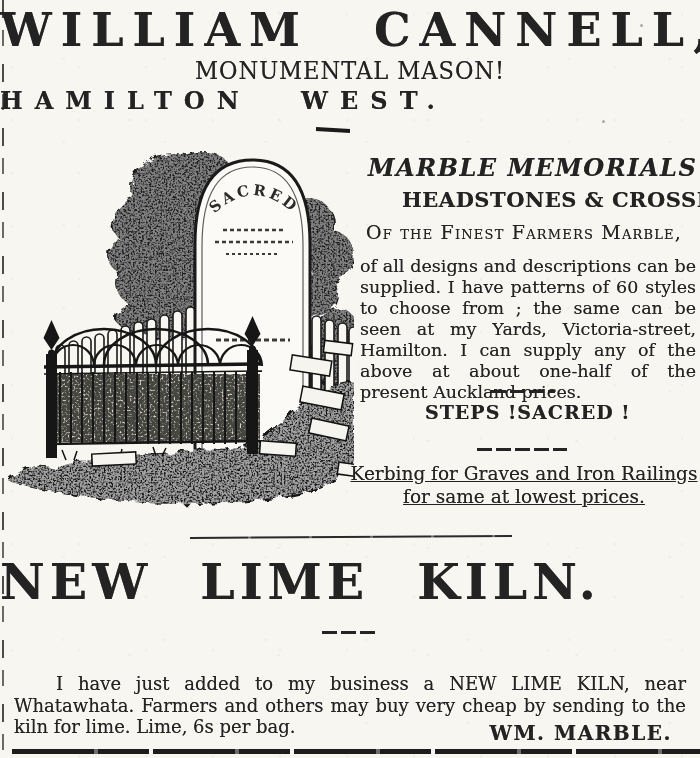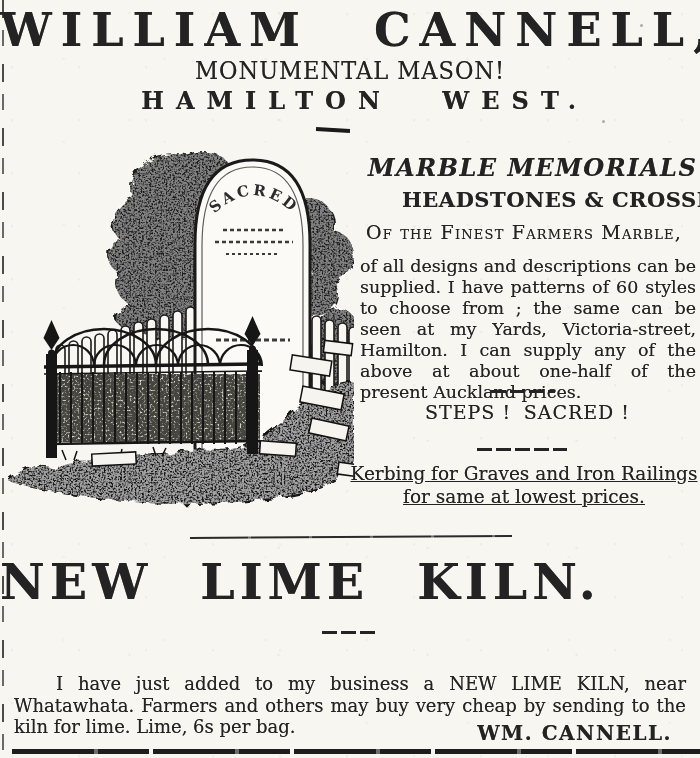--- a/index.html
+++ b/index.html
@@ -30,21 +30,21 @@
   .adv-title{
     top:3px;left:0;width:700px;text-align:center;white-space:nowrap;
     font-size:46px;font-weight:600;letter-spacing:9px;word-spacing:40px;
   }
   .adv-subtitle{
     top:57px;left:0;width:700px;text-align:center;white-space:nowrap;
     font-size:24px;font-weight:500;letter-spacing:1px;
     transform:scaleX(.94);transform-origin:center;
   }
   .adv-location{
-    top:86px;left:0;width:588px;text-align:right;white-space:nowrap;
+    top:86px;left:0;width:588px;text-align:left;white-space:nowrap;
     font-size:24px;font-weight:800;letter-spacing:12px;word-spacing:30px;
   }
   .illustration{top:126px;left:8px;width:346px;height:386px;}
   .h-marble{top:153px;left:368px;font-size:24px;font-weight:bold;letter-spacing:1.5px;white-space:nowrap;font-style:italic;}
   .h-headstones{top:187px;left:402px;font-size:21px;font-weight:bold;letter-spacing:.5px;white-space:nowrap;}
   .h-subcaps{
     top:221px;left:352px;width:344px;text-align:center;white-space:nowrap;
     font-variant:small-caps;font-size:19px;letter-spacing:1.2px;
   }
   .marble-body{
@@ -52,21 +52,21 @@
     font-size:17.5px;line-height:21px;text-align:justify;
   }
   .divider{
     height:3px;
     background:repeating-linear-gradient(90deg,#242424 0 15px,transparent 15px 19px);
   }
   .d1{top:390px;left:491px;width:64px;}
   .steps-row{
     top:401px;left:425px;width:205px;
     display:flex;justify-content:space-between;
-    font-size:19px;letter-spacing:1px;white-space:nowrap;
+    font-size:19px;letter-spacing:1px;white-space:nowrap;font-weight:bold;
   }
   .d2{top:448px;left:477px;width:90px;}
   .kerbing{
     top:462px;left:350px;width:348px;text-align:center;
     font-size:18.5px;line-height:23px;text-decoration:underline;
   }
   .mid-rule{
     top:536px;left:190px;width:322px;height:2px;
     background:repeating-linear-gradient(90deg,#2a2a2a 0 58px,#6a6a6a 58px 61px);
     transform:rotate(-.35deg);
@@ -261,20 +261,20 @@
     <span>STEPS !</span>
     <span>SACRED !</span>
   </div>
   <div class="abs divider d2"></div>
   <div class="abs ink kerbing">Kerbing for Graves and Iron Railings for same at lowest prices.</div>
 
   <div class="abs mid-rule"></div>
   <div class="abs ink kiln-heading">NEW LIME KILN.</div>
   <div class="abs divider d3"></div>
   <div class="abs ink kiln-body">I have just added to my business a NEW LIME KILN, near Whatawhata. Farmers and others may buy very cheap by sending to the kiln for lime.   Lime, 6s per bag.</div>
-  <div class="abs ink signature">WM. CANNELL.</div>
+  <div class="abs ink signature">WM. MARBLE.</div>
 
   <div class="abs bottom-rule"></div>
 
   <div class="abs fleck" style="top:24px;left:640px;"></div>
   <div class="abs fleck" style="top:120px;left:602px;"></div>
   <div class="abs fleck" style="top:498px;left:120px;"></div>
 </div>
 
 </body></html>

